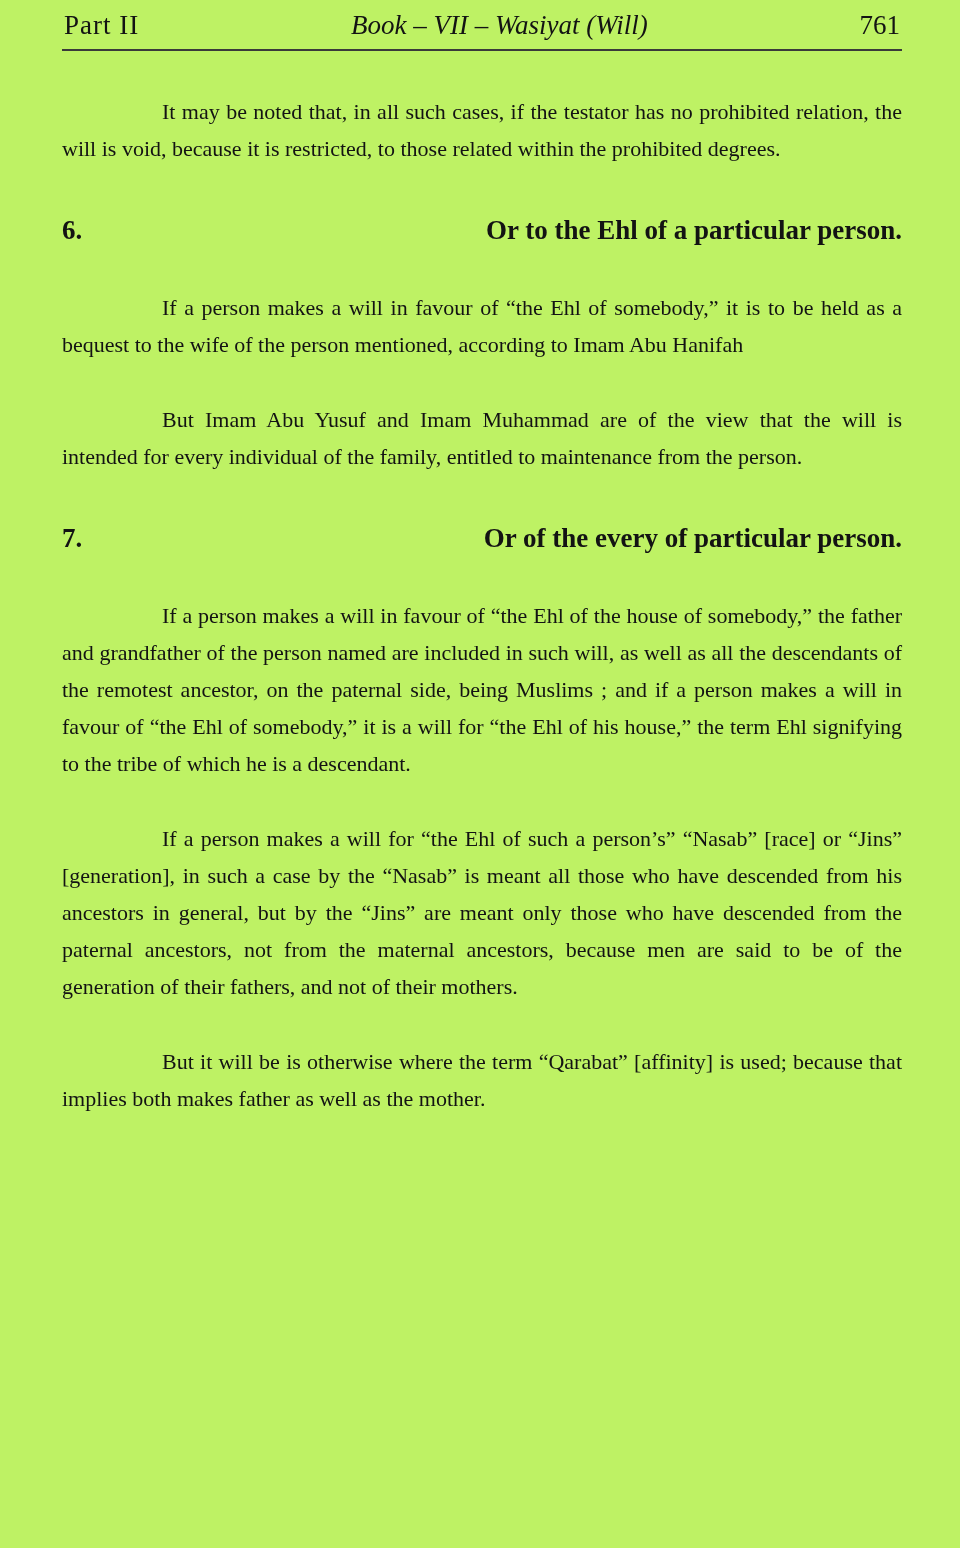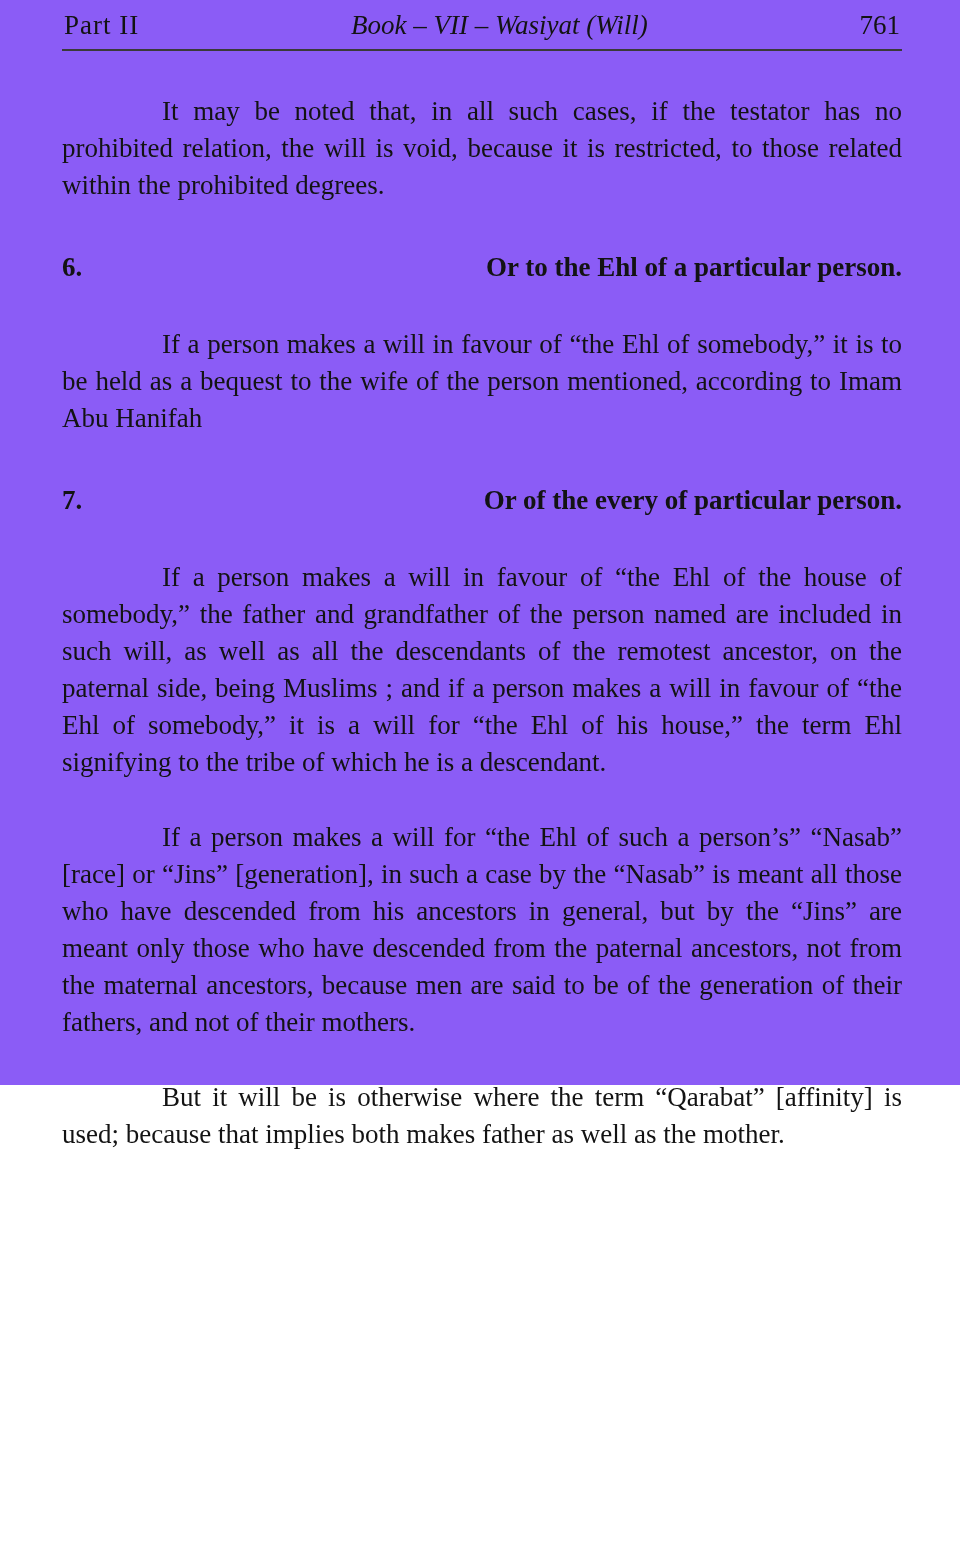--- a/index.html
+++ b/index.html
@@ -6,40 +6,40 @@
   html, body { background: #ffffff; }
   body {
     width: 960px;
     height: 1548px;
     font-family: "Liberation Serif", "DejaVu Serif", serif;
     color: #131313;
     overflow: hidden;
   }
   .page {
     width: 960px;
-    height: 1085px;
+    height: 1548px;
     padding: 8px 58px 0 62px;
-    background: #8b5cf6;
+    background: #bef264;
   }
   .page-header {
     display: flex;
     justify-content: space-between;
     align-items: baseline;
     font-size: 27px;
     padding: 2px 2px 8px 2px;
     border-bottom: 2px solid #3a3a3a;
   }
   .page-header .part { letter-spacing: 1px; }
   .page-header .center-title {
     font-style: italic;
     font-weight: normal;
   }
   .page-body { padding-top: 42px; }
   .para {
-    font-size: 27px;
+    font-size: 22px;
     line-height: 37px;
     text-align: justify;
     text-indent: 100px;
     margin-bottom: 38px;
   }
   .section-heading {
     font-size: 27px;
     font-weight: bold;
     display: flex;
     margin: 46px 0 42px 0;
@@ -63,20 +63,21 @@
 
     <p class="para">It may be noted that, in all such cases, if the testator has no prohibited relation, the will is void, because it is restricted, to those related within the prohibited degrees.</p>
 
     <h2 class="section-heading">
       <span class="num">6.</span>
       <span class="title">Or to the Ehl of a particular person.</span>
     </h2>
 
     <p class="para">If a person makes a will in favour of “the Ehl of somebody,” it is to be held as a bequest to the wife of the person mentioned, according to Imam Abu Hanifah</p>
 
+    <p class="para">But Imam Abu Yusuf and Imam Muhammad are of the view that the will is intended for every individual of the family, entitled to maintenance from the person.</p>
 
     <h2 class="section-heading">
       <span class="num">7.</span>
       <span class="title">Or of the every of particular person.</span>
     </h2>
 
     <p class="para">If a person makes a will in favour of “the Ehl of the house of somebody,” the father and grandfather of the person named are included in such will, as well as all the descendants of the remotest ancestor, on the paternal side, being Muslims ; and if a person makes a will in favour of “the Ehl of somebody,” it is a will for “the Ehl of his house,” the term Ehl signifying to the tribe of which he is a descendant.</p>
 
     <p class="para">If a person makes a will for “the Ehl of such a person’s” “Nasab” [race] or “Jins” [generation], in such a case by the “Nasab” is meant all those who have descended from his ancestors in general, but by the “Jins” are meant only those who have descended from the paternal ancestors, not from the maternal ancestors, because men are said to be of the generation of their fathers, and not of their mothers.</p>
 

